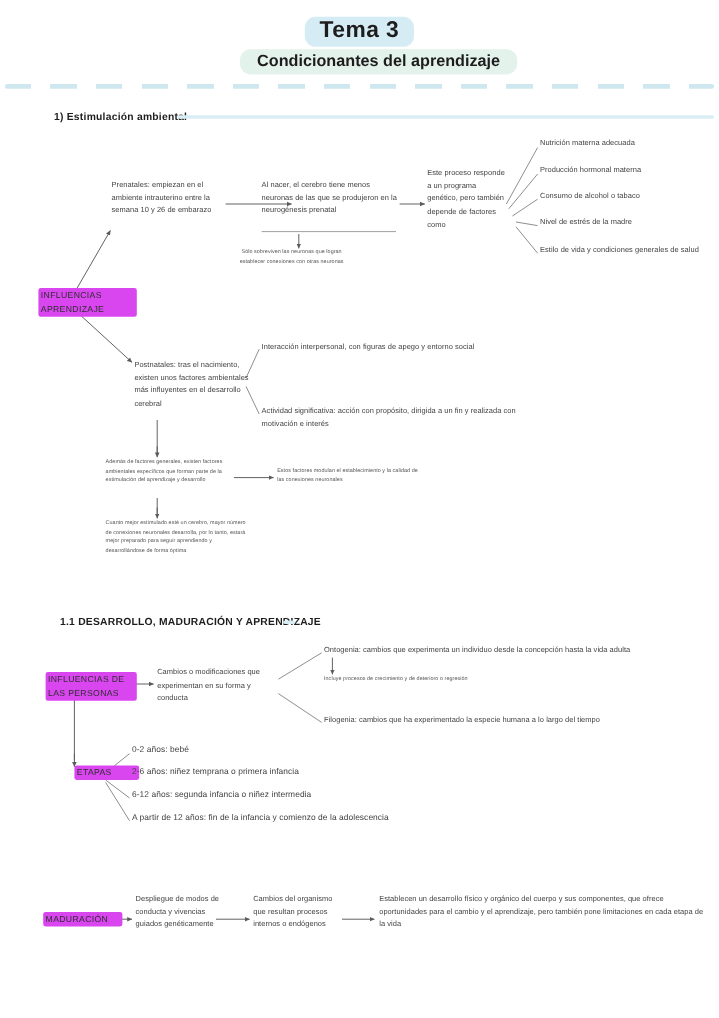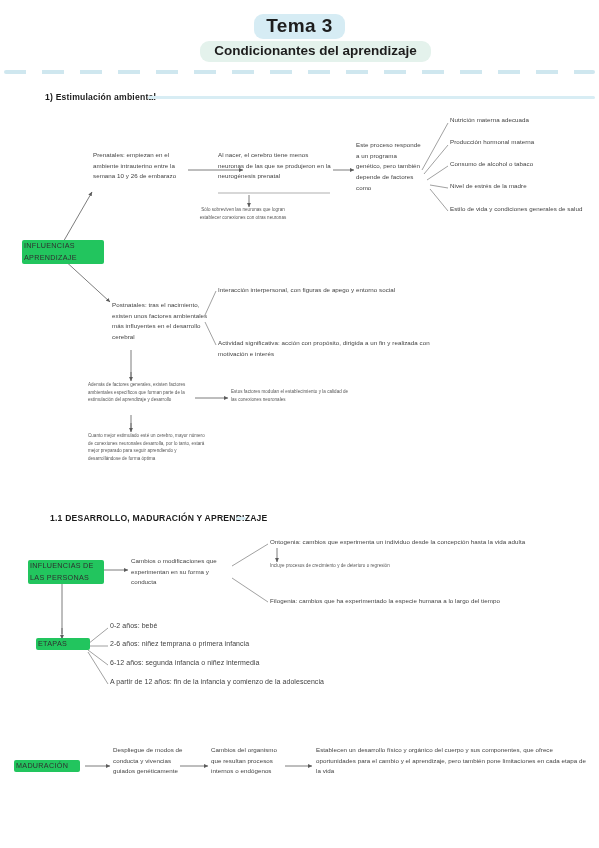--- a/index.html
+++ b/index.html
@@ -88,26 +88,27 @@
   .node {
     position: absolute;
     font-size: 6.2px;
     line-height: 1.72;
     color: #3f3f3f;
     letter-spacing: .05px;
   }
   .node.lg { font-size: 7.0px; line-height: 1.68; }
   .node.sm { font-size: 4.5px; line-height: 1.7; color: #555; }
   .node.hl {
-    background: #22c55e;
+    background: #d946ef;
     display: inline-block;
     padding: 0 2px;
     border-radius: 2px;
     color: #2f2f2f;
     letter-spacing: .35px;
+    margin-left: 10px;
   }
   .node.hl-label {
     font-size: 7.2px;
     line-height: 1.65;
     letter-spacing: .3px;
   }
   
   .svg-layer {
     position: absolute;
     inset: 0;
@@ -228,28 +229,28 @@
     <span>INFLUENCIAS DE</span><br>
     <span>LAS PERSONAS</span>
   </div>
 
   <div class="node" style="top:556px;left:131px;width:98px;">Cambios o modificaciones que experimentan en su forma y conducta</div>
 
   <div class="node" style="top:537px;left:270px;width:322px;">Ontogenia: cambios que experimenta un individuo desde la concepción hasta la vida adulta</div>
   <div class="node sm" style="top:562px;left:270px;width:220px;">Incluye procesos de crecimiento y de deterioro o regresión</div>
   <div class="node" style="top:596px;left:270px;width:312px;">Filogenia: cambios que ha experimentado la especie humana a lo largo del tiempo</div>
 
-  <div class="node hl hl-label" style="top:638px;left:36px;width:50px;">ETAPAS</div>
+  <div class="node hl hl-label" style="top:638px;left:52px;width:50px;">ETAPAS</div>
 
   <div class="node lg" style="top:620px;left:110px;width:240px;">0-2 años: bebé</div>
   <div class="node lg" style="top:638px;left:110px;width:260px;">2-6 años: niñez temprana o primera infancia</div>
   <div class="node lg" style="top:657px;left:110px;width:280px;">6-12 años: segunda infancia o niñez intermedia</div>
   <div class="node lg" style="top:676px;left:110px;width:320px;">A partir de 12 años: fin de la infancia y comienzo de la adolescencia</div>
 
-  <div class="node hl hl-label" style="top:760px;left:14px;width:62px;">MADURACIÓN</div>
+  <div class="node hl hl-label" style="top:760px;left:26px;width:62px;">MADURACIÓN</div>
 
   <div class="node" style="top:745px;left:113px;width:72px;">Despliegue de modos de conducta y vivencias guiados genéticamente</div>
 
   <div class="node" style="top:745px;left:211px;width:76px;">Cambios del organismo que resultan procesos internos o endógenos</div>
 
   <div class="node" style="top:745px;left:316px;width:276px;">Establecen un desarrollo físico y orgánico del cuerpo y sus componentes, que ofrece oportunidades para el cambio y el aprendizaje, pero también pone limitaciones en cada etapa de la vida</div>
 
 </div>
 
 </body></html>

